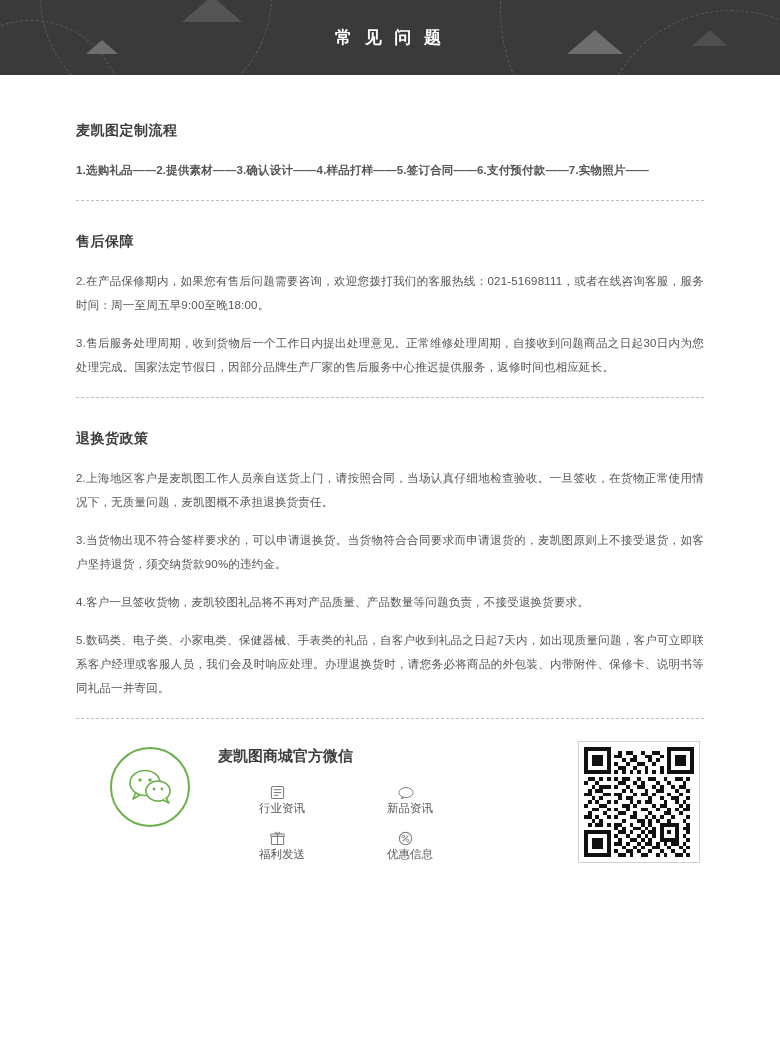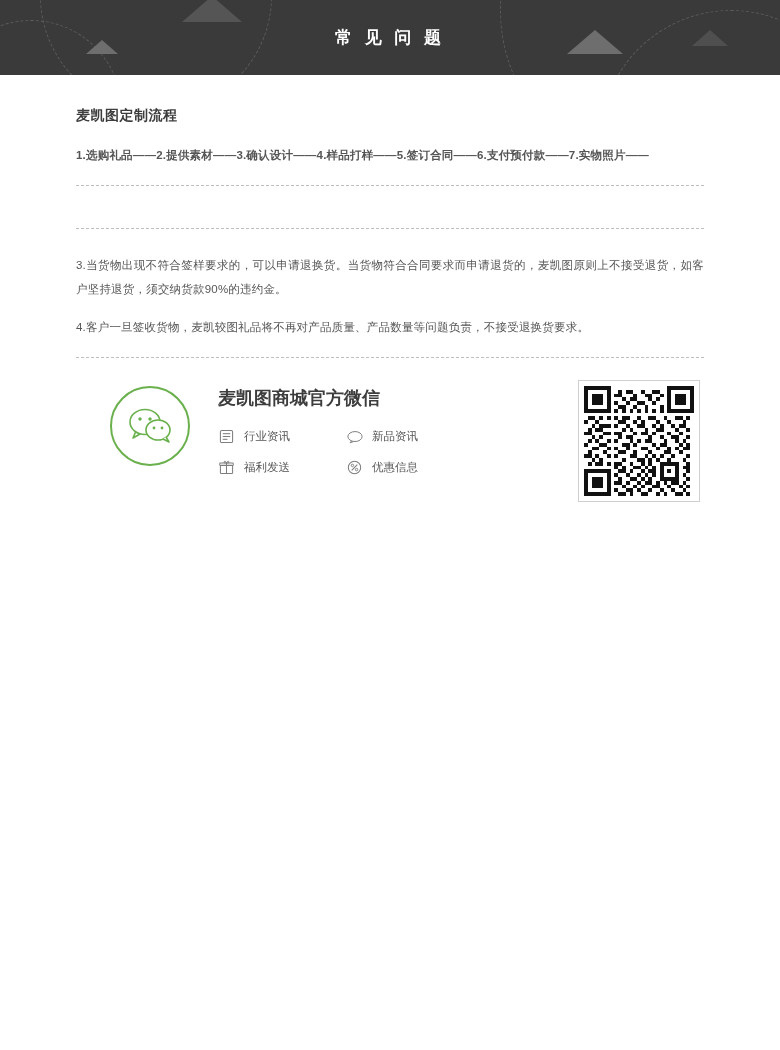--- a/index.html
+++ b/index.html
@@ -77,20 +77,21 @@
     z-index: 1;
   }
   .arc-1 { left: 40px; top: -120px; width: 230px; height: 230px; }
   .arc-2 { left: 500px; top: -150px; width: 320px; height: 320px; }
   .arc-3 { left: 600px; top: 10px; width: 260px; height: 260px; }
   .arc-4 { left: -60px; top: 20px; width: 180px; height: 180px; }
 
   
   .content {
     padding: 0 76px;
+    margin-top: 15px;
   }
   .section {
     padding-top: 24px;
   }
   .sec-title {
     font-size: 14px;
     font-weight: bold;
     color: #3d3d3d;
     margin: 8px 0 18px 0;
     letter-spacing: 0.5px;
@@ -129,35 +130,36 @@
     align-items: center;
     justify-content: center;
     margin: 6px 28px 0 34px;
     flex: 0 0 auto;
   }
   .footer-mid {
     flex: 1 1 auto;
     padding-top: 6px;
   }
   .footer-title {
-    font-size: 18px;
+    font-size: 15px;
     font-weight: bold;
     color: #3d3d3d;
     margin-bottom: 18px;
   }
   .footer-grid {
     display: grid;
     grid-template-columns: 128px 128px;
     grid-row-gap: 14px;
   }
   .footer-item {
     display: flex;
     align-items: center;
     font-size: 11.5px;
     color: #555555;
+    flex-direction: column;
   }
   .footer-item .ficon {
     width: 17px;
     height: 17px;
     margin-right: 9px;
     color: #7d7d7d;
     display: inline-flex;
     align-items: center;
     justify-content: center;
     flex: 0 0 auto;
@@ -196,26 +198,32 @@
 
   <div class="content">
 
     <div class="section">
       <div class="sec-title">麦凯图定制流程</div>
       <p class="para para-flow">1.选购礼品——2.提供素材——3.确认设计——4.样品打样——5.签订合同——6.支付预付款——7.实物照片——</p>
       <hr class="divider">
     </div>
 
     <div class="section">
+      <div class="sec-title">售后保障</div>
+      <p class="para">2.在产品保修期内，如果您有售后问题需要咨询，欢迎您拨打我们的客服热线：021-51698111，或者在线咨询客服，服务时间：周一至周五早9:00至晚18:00。</p>
+      <p class="para">3.售后服务处理周期，收到货物后一个工作日内提出处理意见。正常维修处理周期，自接收到问题商品之日起30日内为您处理完成。国家法定节假日，因部分品牌生产厂家的售后服务中心推迟提供服务，返修时间也相应延长。</p>
       <hr class="divider">
     </div>
 
     <div class="section">
+      <div class="sec-title">退换货政策</div>
+      <p class="para">2.上海地区客户是麦凯图工作人员亲自送货上门，请按照合同，当场认真仔细地检查验收。一旦签收，在货物正常使用情况下，无质量问题，麦凯图概不承担退换货责任。</p>
       <p class="para">3.当货物出现不符合签样要求的，可以申请退换货。当货物符合合同要求而申请退货的，麦凯图原则上不接受退货，如客户坚持退货，须交纳货款90%的违约金。</p>
       <p class="para">4.客户一旦签收货物，麦凯较图礼品将不再对产品质量、产品数量等问题负责，不接受退换货要求。</p>
+      <p class="para">5.数码类、电子类、小家电类、保健器械、手表类的礼品，自客户收到礼品之日起7天内，如出现质量问题，客户可立即联系客户经理或客服人员，我们会及时响应处理。办理退换货时，请您务必将商品的外包装、内带附件、保修卡、说明书等同礼品一并寄回。</p>
       <hr class="divider">
     </div>
 
   </div>
 
   <div class="footer">
 
     <div class="wechat-badge">
       <svg width="44" height="36" viewBox="0 0 44 36" aria-hidden="true">
         <ellipse cx="17" cy="14" rx="15" ry="12.5" fill="none" stroke="#6ab04c" stroke-width="1.6"></ellipse>

